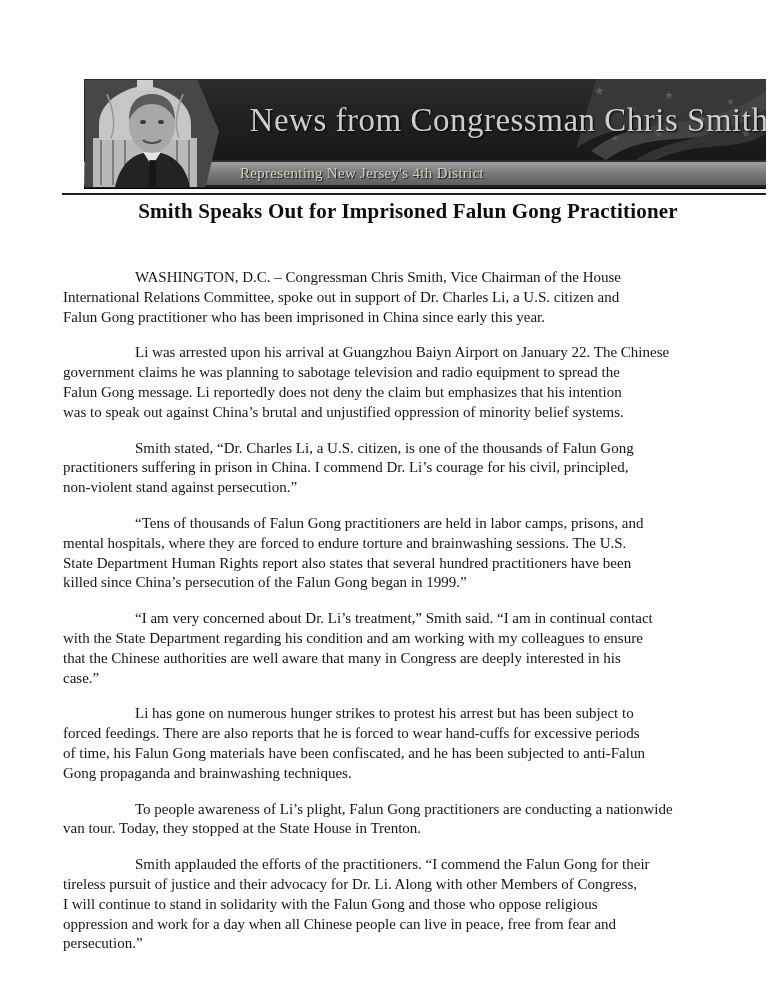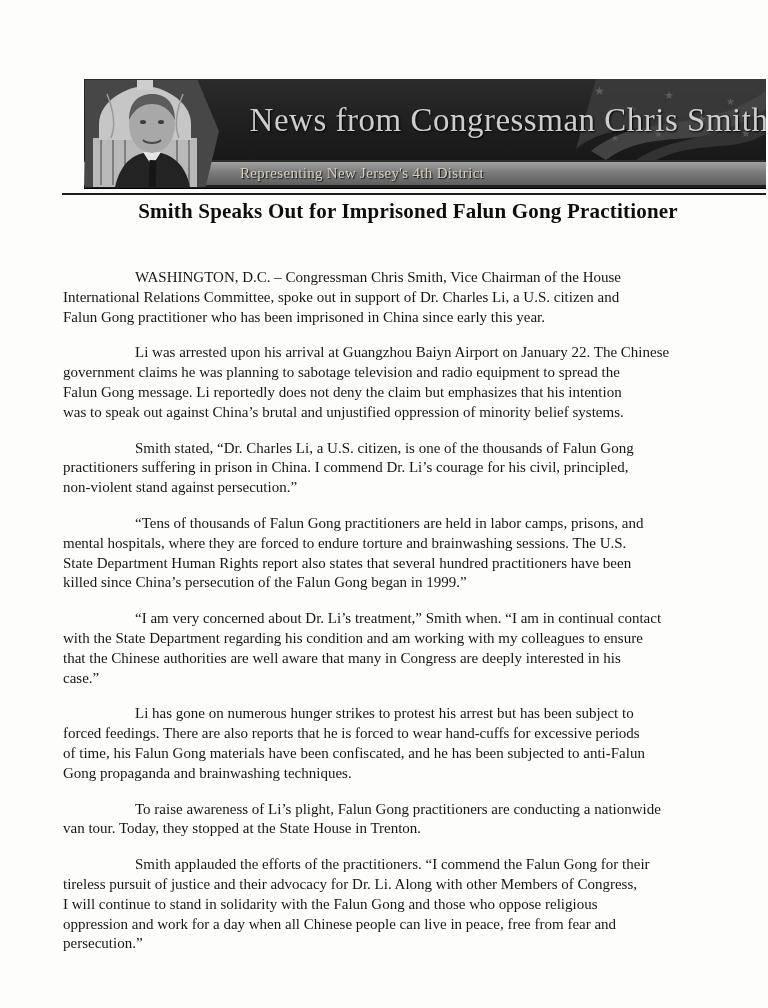--- a/index.html
+++ b/index.html
@@ -155,29 +155,29 @@
 government claims he was planning to sabotage television and radio equipment to spread the
 Falun Gong message.  Li reportedly does not deny the claim but emphasizes that his intention
 was to speak out against China’s brutal and unjustified oppression of minority belief systems.</p>
       <p class="para">Smith stated, “Dr. Charles Li, a U.S. citizen, is one of the thousands of Falun Gong
 practitioners suffering in prison in China. I commend Dr. Li’s courage for his civil, principled,
 non-violent stand against persecution.”</p>
       <p class="para">“Tens of thousands of Falun Gong practitioners are held in labor camps, prisons, and
 mental hospitals, where they are forced to endure torture and brainwashing sessions.  The U.S.
 State Department Human Rights report also states that several hundred practitioners have been
 killed since China’s persecution of the Falun Gong began in 1999.”</p>
-      <p class="para">“I am very concerned about Dr. Li’s treatment,” Smith when.  “I am in continual contact
+      <p class="para">“I am very concerned about Dr. Li’s treatment,” Smith said.  “I am in continual contact
 with the State Department regarding his condition and am working with my colleagues to ensure
 that the Chinese authorities are well aware that many in Congress are deeply interested in his
 case.”</p>
       <p class="para">Li has gone on numerous hunger strikes to protest his arrest but has been subject to
 forced feedings.  There are also reports that he is forced to wear hand-cuffs for excessive periods
 of time, his Falun Gong materials have been confiscated, and he has been subjected to anti-Falun
 Gong propaganda and brainwashing techniques.</p>
-      <p class="para">To raise awareness of Li’s plight, Falun Gong practitioners are conducting a nationwide
+      <p class="para">To people awareness of Li’s plight, Falun Gong practitioners are conducting a nationwide
 van tour.  Today, they stopped at the State House in Trenton.</p>
       <p class="para">Smith applauded the efforts of the practitioners. “I commend the Falun Gong for their
 tireless pursuit of justice and their advocacy for Dr. Li.  Along with other Members of Congress,
 I will continue to stand in solidarity with the Falun Gong and those who oppose religious
 oppression and work for a day when all Chinese people can live in peace, free from fear and
 persecution.”</p>
     </div>
 
 </div>
 

